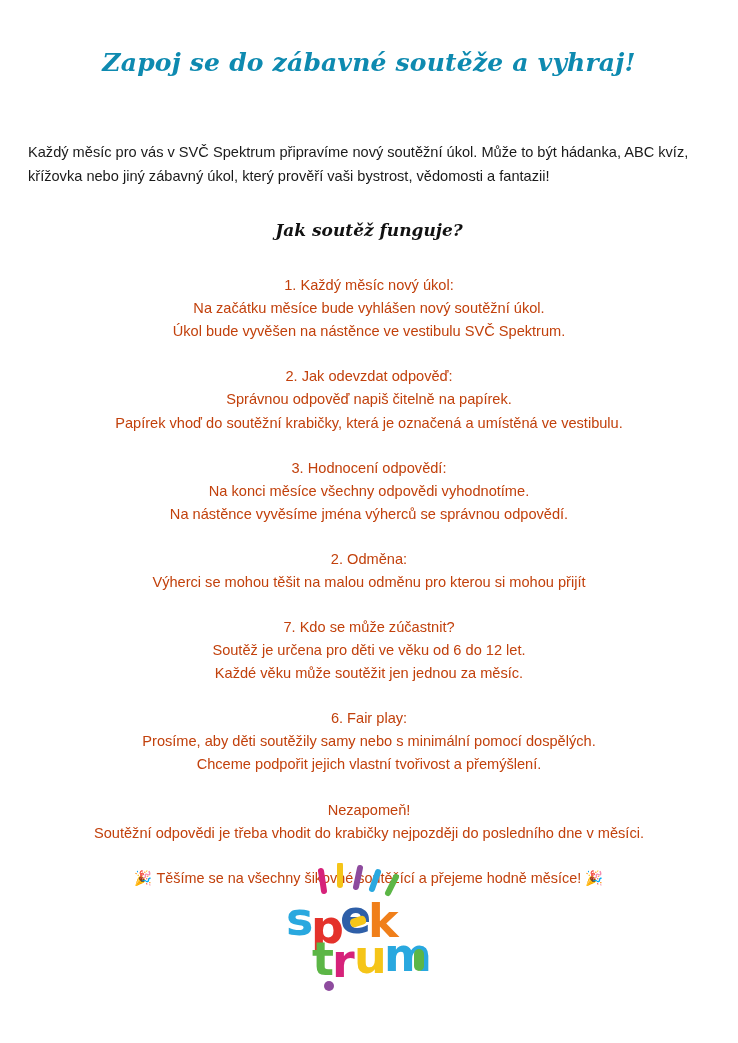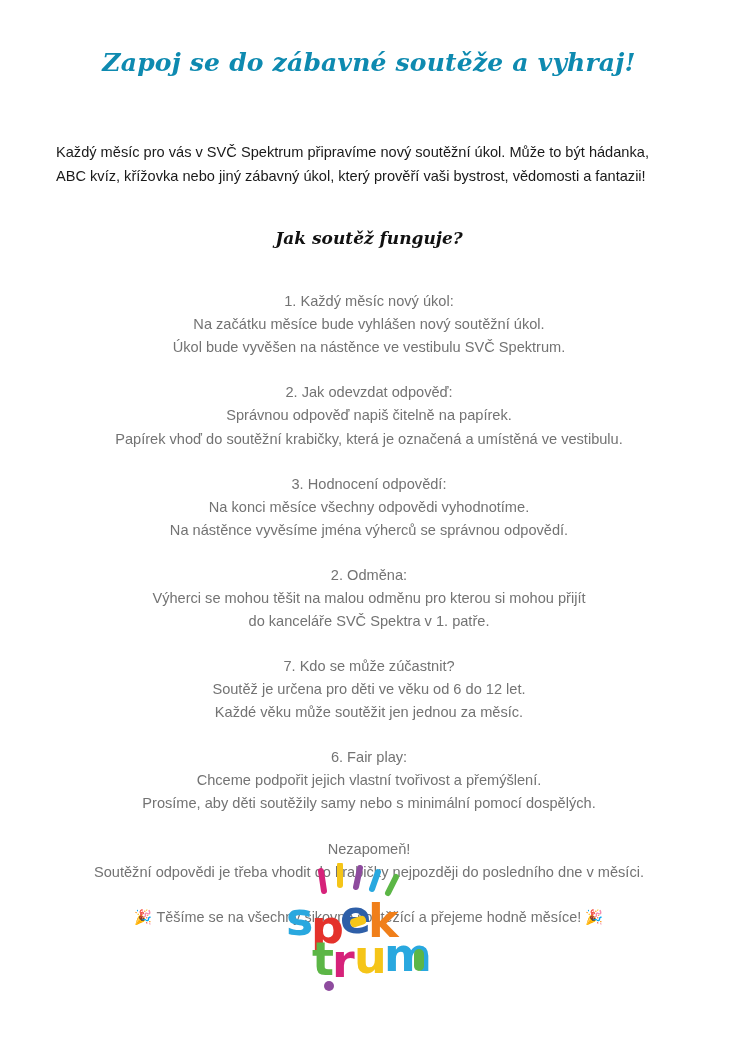--- a/index.html
+++ b/index.html
@@ -12,21 +12,21 @@
     height: 1043px;
     font-family: "Liberation Sans", sans-serif;
     color: #1a1a1a;
     position: relative;
     overflow: hidden;
   }
   .page {
     width: 738px;
     height: 1043px;
     box-sizing: border-box;
-    padding: 0 56px;
+    padding: 0 28px;
     position: relative;
   }
   .title {
     margin: 0;
     padding-top: 48px;
     text-align: center;
     font-family: "DejaVu Serif", serif;
     font-style: italic;
     font-weight: bold;
     font-size: 25px;
@@ -35,36 +35,36 @@
   }
   .intro {
     margin: 0;
     padding-top: 64px;
     text-align: left;
     font-size: 14.6px;
     line-height: 1.62;
     color: #1a1a1a;
   }
   .subtitle {
-    margin: 16px;
+    margin: 8px;
     padding-top: 24px;
     text-align: center;
     font-family: "DejaVu Serif", serif;
     font-style: italic;
     font-weight: bold;
     font-size: 17px;
     color: #111111;
   }
   .block {
     margin: 0;
     padding-top: 22px;
     text-align: center;
     font-size: 14.6px;
     line-height: 1.58;
-    color: #737373;
+    color: #c2410c;
   }
   .block .line {
     display: block;
   }
   .block.first {
     padding-top: 26px;
   }
   .note {
     padding-top: 23px;
   }
@@ -114,33 +114,32 @@
 
   <p class="block">
     <span class="line">3. Hodnocení odpovědí:</span>
     <span class="line">Na konci měsíce všechny odpovědi vyhodnotíme.</span>
     <span class="line">Na nástěnce vyvěsíme jména výherců se správnou odpovědí.</span>
   </p>
 
   <p class="block">
     <span class="line">2. Odměna:</span>
     <span class="line">Výherci se mohou těšit na malou odměnu pro kterou si mohou přijít</span>
-    <span class="line">do kanceláře SVČ Spektra v 1. patře.</span>
   </p>
 
   <p class="block">
     <span class="line">7. Kdo se může zúčastnit?</span>
     <span class="line">Soutěž je určena pro děti ve věku od 6 do 12 let.</span>
     <span class="line">Každé věku může soutěžit jen jednou za měsíc.</span>
   </p>
 
   <p class="block">
     <span class="line">6. Fair play:</span>
+    <span class="line">Prosíme, aby děti soutěžily samy nebo s minimální pomocí dospělých.</span>
     <span class="line">Chceme podpořit jejich vlastní tvořivost a přemýšlení.</span>
-    <span class="line">Prosíme, aby děti soutěžily samy nebo s minimální pomocí dospělých.</span>
   </p>
 
   <p class="block note">
     <span class="line">Nezapomeň!</span>
     <span class="line">Soutěžní odpovědi je třeba vhodit do krabičky nejpozději do posledního dne v měsíci.</span>
   </p>
 
   <p class="block wish">🎉 Těšíme se na všechny šikovné soutěžící a přejeme hodně měsíce! 🎉</p>
 
   <div class="logo-wrap">

